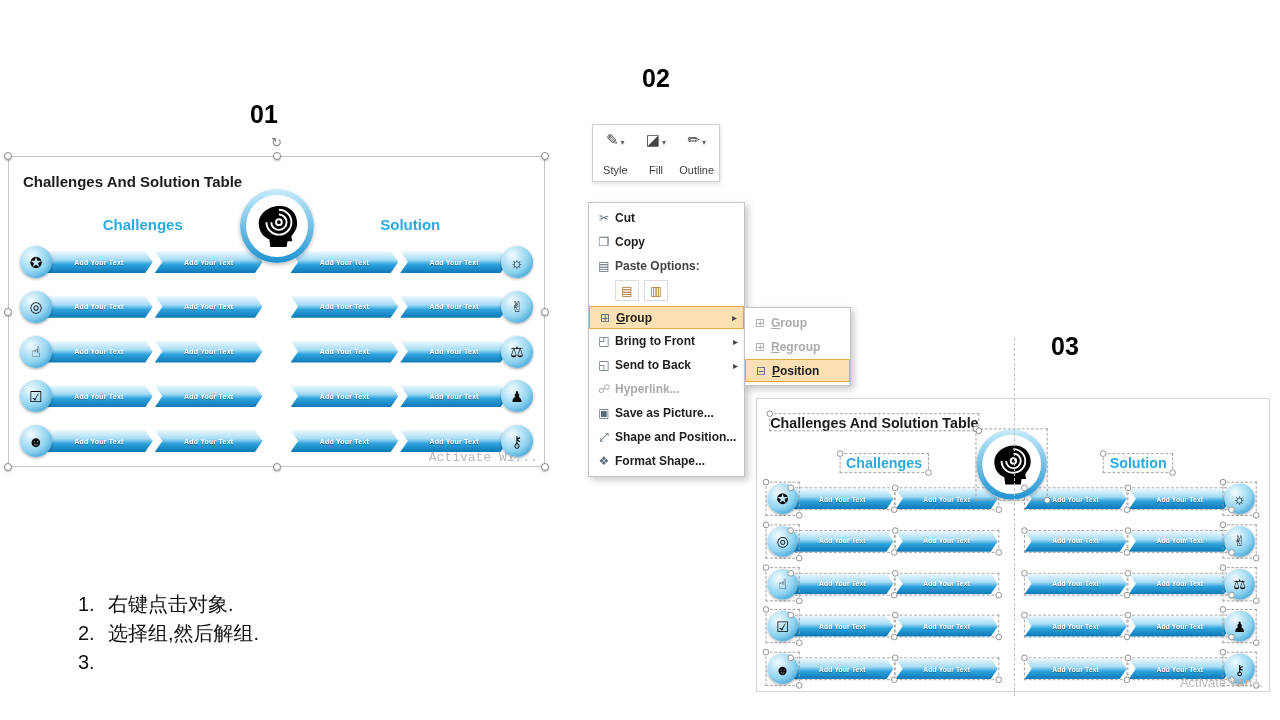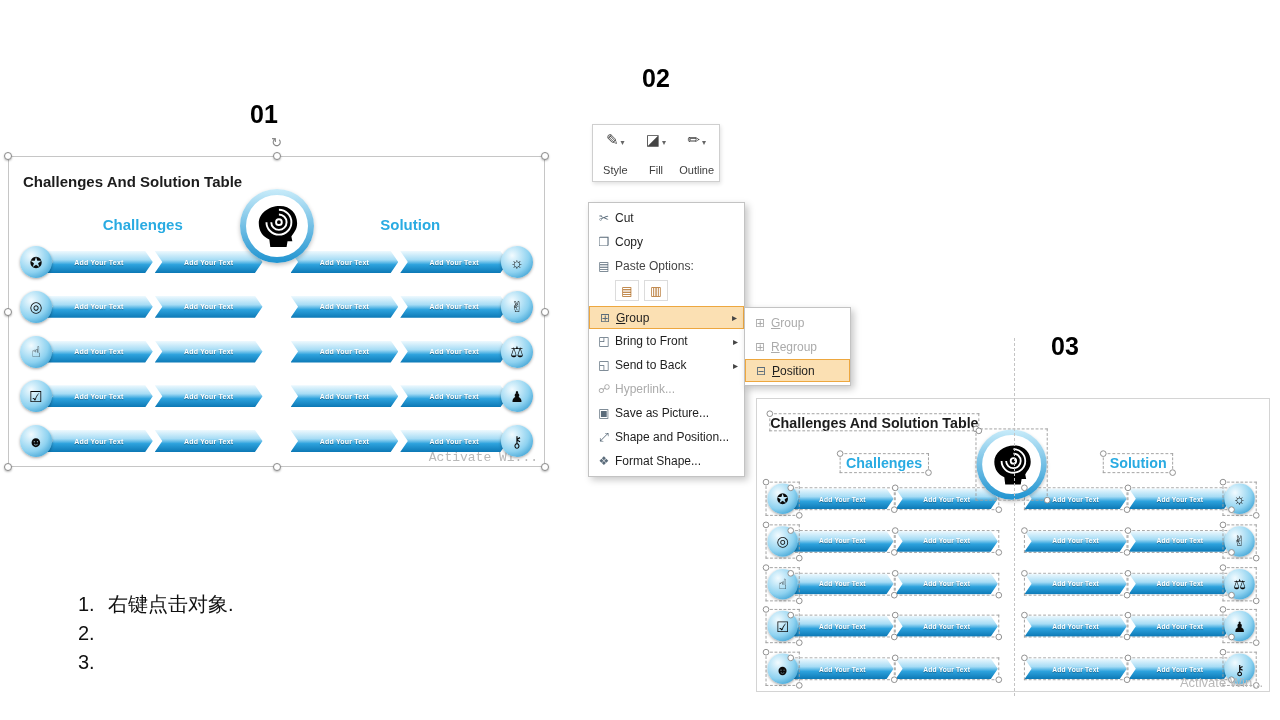--- a/index.html
+++ b/index.html
@@ -71,21 +71,21 @@
   .mini-toolbar { position:absolute; left:592px; top:124px; width:128px; height:58px; background:#fff; border:1px solid #cfcfcf; box-shadow:1px 2px 4px rgba(0,0,0,.12); display:flex; align-items:stretch; padding:3px 2px; }
   .tb-btn { flex:1; display:flex; flex-direction:column; align-items:center; justify-content:space-between; padding:3px 0 2px; cursor:default; }
   .tb-icon { font-size:15px; color:#444; line-height:18px; }
   .tb-caret { font-size:8px; color:#666; margin-left:2px; }
   .tb-label { font-size:11px; color:#3d3d3d; }
 
   
   .context-menu { position:absolute; left:588px; top:202px; width:157px; background:#fff; border:1px solid #c3c3c3; box-shadow:3px 3px 7px rgba(0,0,0,.22); padding:3px 0; z-index:8; }
   .menu-item { display:flex; align-items:center; height:24px; padding:0 6px 0 4px; font-size:12px; color:#1e1e1e; position:relative; }
   .mi-icon { width:22px; text-align:center; font-size:12px; color:#5a6b7a; flex:0 0 22px; }
-  .mi-label { flex:1; }
+  .mi-label { flex:1;font-weight:bold; }
   .mi-arrow { font-size:10px; color:#444; }
   .menu-item.hl { background:#fbe0b3; border:1px solid #eda73f; height:23px; }
   .menu-item.dis .mi-label, .menu-item.dis .mi-icon { color:#ababab; }
   .paste-label .mi-label { color:#444; }
   .menu-paste-row { display:flex; gap:5px; padding:2px 6px 5px 26px; }
   .paste-btn { width:24px; height:21px; border:1px solid #dcdcdc; background:#fff; display:flex; align-items:center; justify-content:center; font-size:12px; color:#b06a1f; }
   .ak { display:block; }
   .ak::first-letter { text-decoration:underline; }
 
   .submenu { position:absolute; left:744px; top:307px; width:107px; background:#fff; border:1px solid #c3c3c3; box-shadow:3px 3px 7px rgba(0,0,0,.22); padding:3px 0; z-index:9; }
@@ -610,19 +610,20 @@
     <div class="watermark w2">Activate Win...</div>
   </div>
 
   <div class="instructions">
     <div class="instr-line">
       <span class="instr-num">1.</span>
       <span>右键点击对象.</span>
     </div>
     <div class="instr-line">
       <span class="instr-num">2.</span>
+      <span>选择组,然后解组.</span>
     </div>
     <div class="instr-line">
       <span class="instr-num">3.</span>
     </div>
   </div>
 
 </div>
 
 </body></html>

